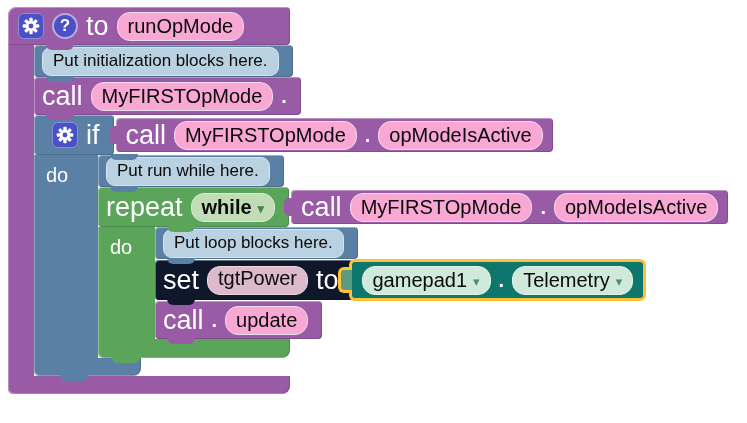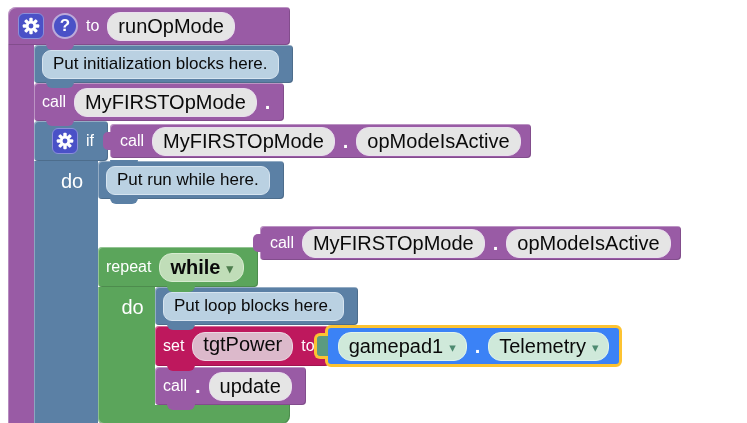--- a/index.html
+++ b/index.html
@@ -9,57 +9,57 @@
   
   .cblock { width:max-content; position:relative; }
   .hrow   { display:flex; align-items:center; width:max-content; }
   .cheader, .stmt {
       position:relative; display:flex; align-items:center; gap:8px;
       width:max-content; padding:0 14px 0 8px; border-radius:4px;
       box-shadow: inset 1px 1px 0 rgba(255,255,255,.35), inset -1px -1px 0 rgba(0,0,0,.15);
   }
   .cbody  { display:flex; align-items:stretch; }
   .cspine { position:relative; flex:0 0 auto;
-            box-shadow: inset 1px 0 0 rgba(255,255,255,.3); text-align: center; }
+            box-shadow: inset 1px 0 0 rgba(255,255,255,.3); }
   .cstack { display:flex; flex-direction:column; align-items:flex-start; }
   .cfooter { position:relative; border-radius:0 0 8px 5px; height:18px;
              box-shadow: inset 1px -1px 0 rgba(255,255,255,.3), inset -1px -1px 0 rgba(0,0,0,.15); }
 
   
   .stmt::after, .cheader::after, .cfooter.bump::after {
       content:""; position:absolute; bottom:-5px; left:12px; width:28px; height:6px;
       background:inherit; border-radius:0 0 6px 6px; z-index:3;
   }
 
   
   .value { position:relative; display:flex; align-items:center; gap:8px;
            width:max-content; height:34px; padding:0 10px; border-radius:4px; margin-left:2px;
            box-shadow: inset 1px 1px 0 rgba(255,255,255,.35), inset -1px -1px 0 rgba(0,0,0,.15); }
   .value::before { content:""; position:absolute; left:-7px; top:calc(50% - 9px);
                    width:9px; height:18px; background:inherit; border-radius:5px 0 0 5px; }
 
-  .lbl { color:#ffffff; font-size:16px; line-height:1; white-space:nowrap; }
+  .lbl { color:#ffffff; font-size:27px; line-height:1; white-space:nowrap; }
   .dot { color:#ffffff; font-size:20px; font-weight:bold; line-height:1; }
 
   .field { display:inline-flex; align-items:center; gap:6px; white-space:nowrap;
            height:27px; padding:0 10px; border-radius:13px; font-size:20px; color:#0a0a0a; }
   .arr { font-size:13px; line-height:1; transform:translateY(1px); }
 
   
   .purple        { background:#995ba5; }
-  .purple .field, .purple-field { background:#e5e5e5; border:1.5px solid #eadeee; }
+  .purple .field, .purple-field { background:#f9a8d4; border:1.5px solid #eadeee; }
   .slate         { background:#5b80a5; }
   .slate .field  { background:#bad1e2; border:1.5px solid #d6e4f0; font-size:17px; border-radius:9px; }
   .green         { background:#5ba55b; }
   .green .field  { background:#c0ddb8; border:1.5px solid #d7ecd0;font-weight:bold; }
   .green .arr    { color:#4e7e4e; }
-  .maroon        { background:#be185d; }
+  .maroon        { background:#0f172a; }
   .maroon .field { background:#dcb9cb; border:1.5px solid #ecd7e2;flex-direction:column; }
   .maroon .arr   { color:#82607a; }
-  .teal          { background:#3b82f6; }
+  .teal          { background:#0f766e; }
   .teal .field   { background:#cfe9da; border:1.5px solid #e2f4ea; }
   .teal .arr     { color:#4d8a70; }
 
   
   .fn-header { height:38px; min-width:258px; border-radius:8px 4px 4px 0; padding-left:10px; }
   .fn-header::after { left:38px; }
   .fn-spine  { width:26px; background:#995ba5; }
   .fn-footer { width:282px; background:#995ba5; }
 
   .badge { flex:0 0 auto; display:inline-flex; align-items:center; justify-content:center;
@@ -68,27 +68,27 @@
   .badge.help { border-radius:50%; border:2px solid #bcaada; color:#ffffff;
                 font-size:17px; font-weight:bold; }
 
   .if-header { height:40px; padding-left:18px; }
   .if-header::after { left:76px; }
   .if-spine  { width:64px; background:#5b80a5; }
   .if-footer { width:107px; background:#5b80a5; }
   .if-footer.bump::after { left:26px; }
   .spine-lbl { display:inline-block; margin:9px 0 0 12px; color:#fff; font-size:20px; }
 
-  .rep-header { height:40px;margin-top:48px; }
+  .rep-header { height:40px; }
   .rep-header::after { left:69px; }
   .rep-spine  { width:57px; background:#5ba55b; }
   .rep-footer { width:192px; height:19px; background:#5ba55b; }
   .rep-footer.bump::after { left:14px; }
 
-  .stmt.comment   { height:38px; }
+  .stmt.comment   { height:32px; }
   .stmt.callstmt  { height:38px; }
   .stmt.set-stmt  { height:40px; }
 
   
   .gp-value { height:36px; border:3px solid #fdc331; box-shadow:none; margin-left:-4px;
               border-radius:6px; box-sizing:content-box; }
   .gp-value::before { left:-14px; width:11px; height:20px; top:calc(50% - 13px);
                       background:#5b9b80; border:3px solid #fdc331; border-right:none;
                       border-radius:6px 0 0 6px; }
 

